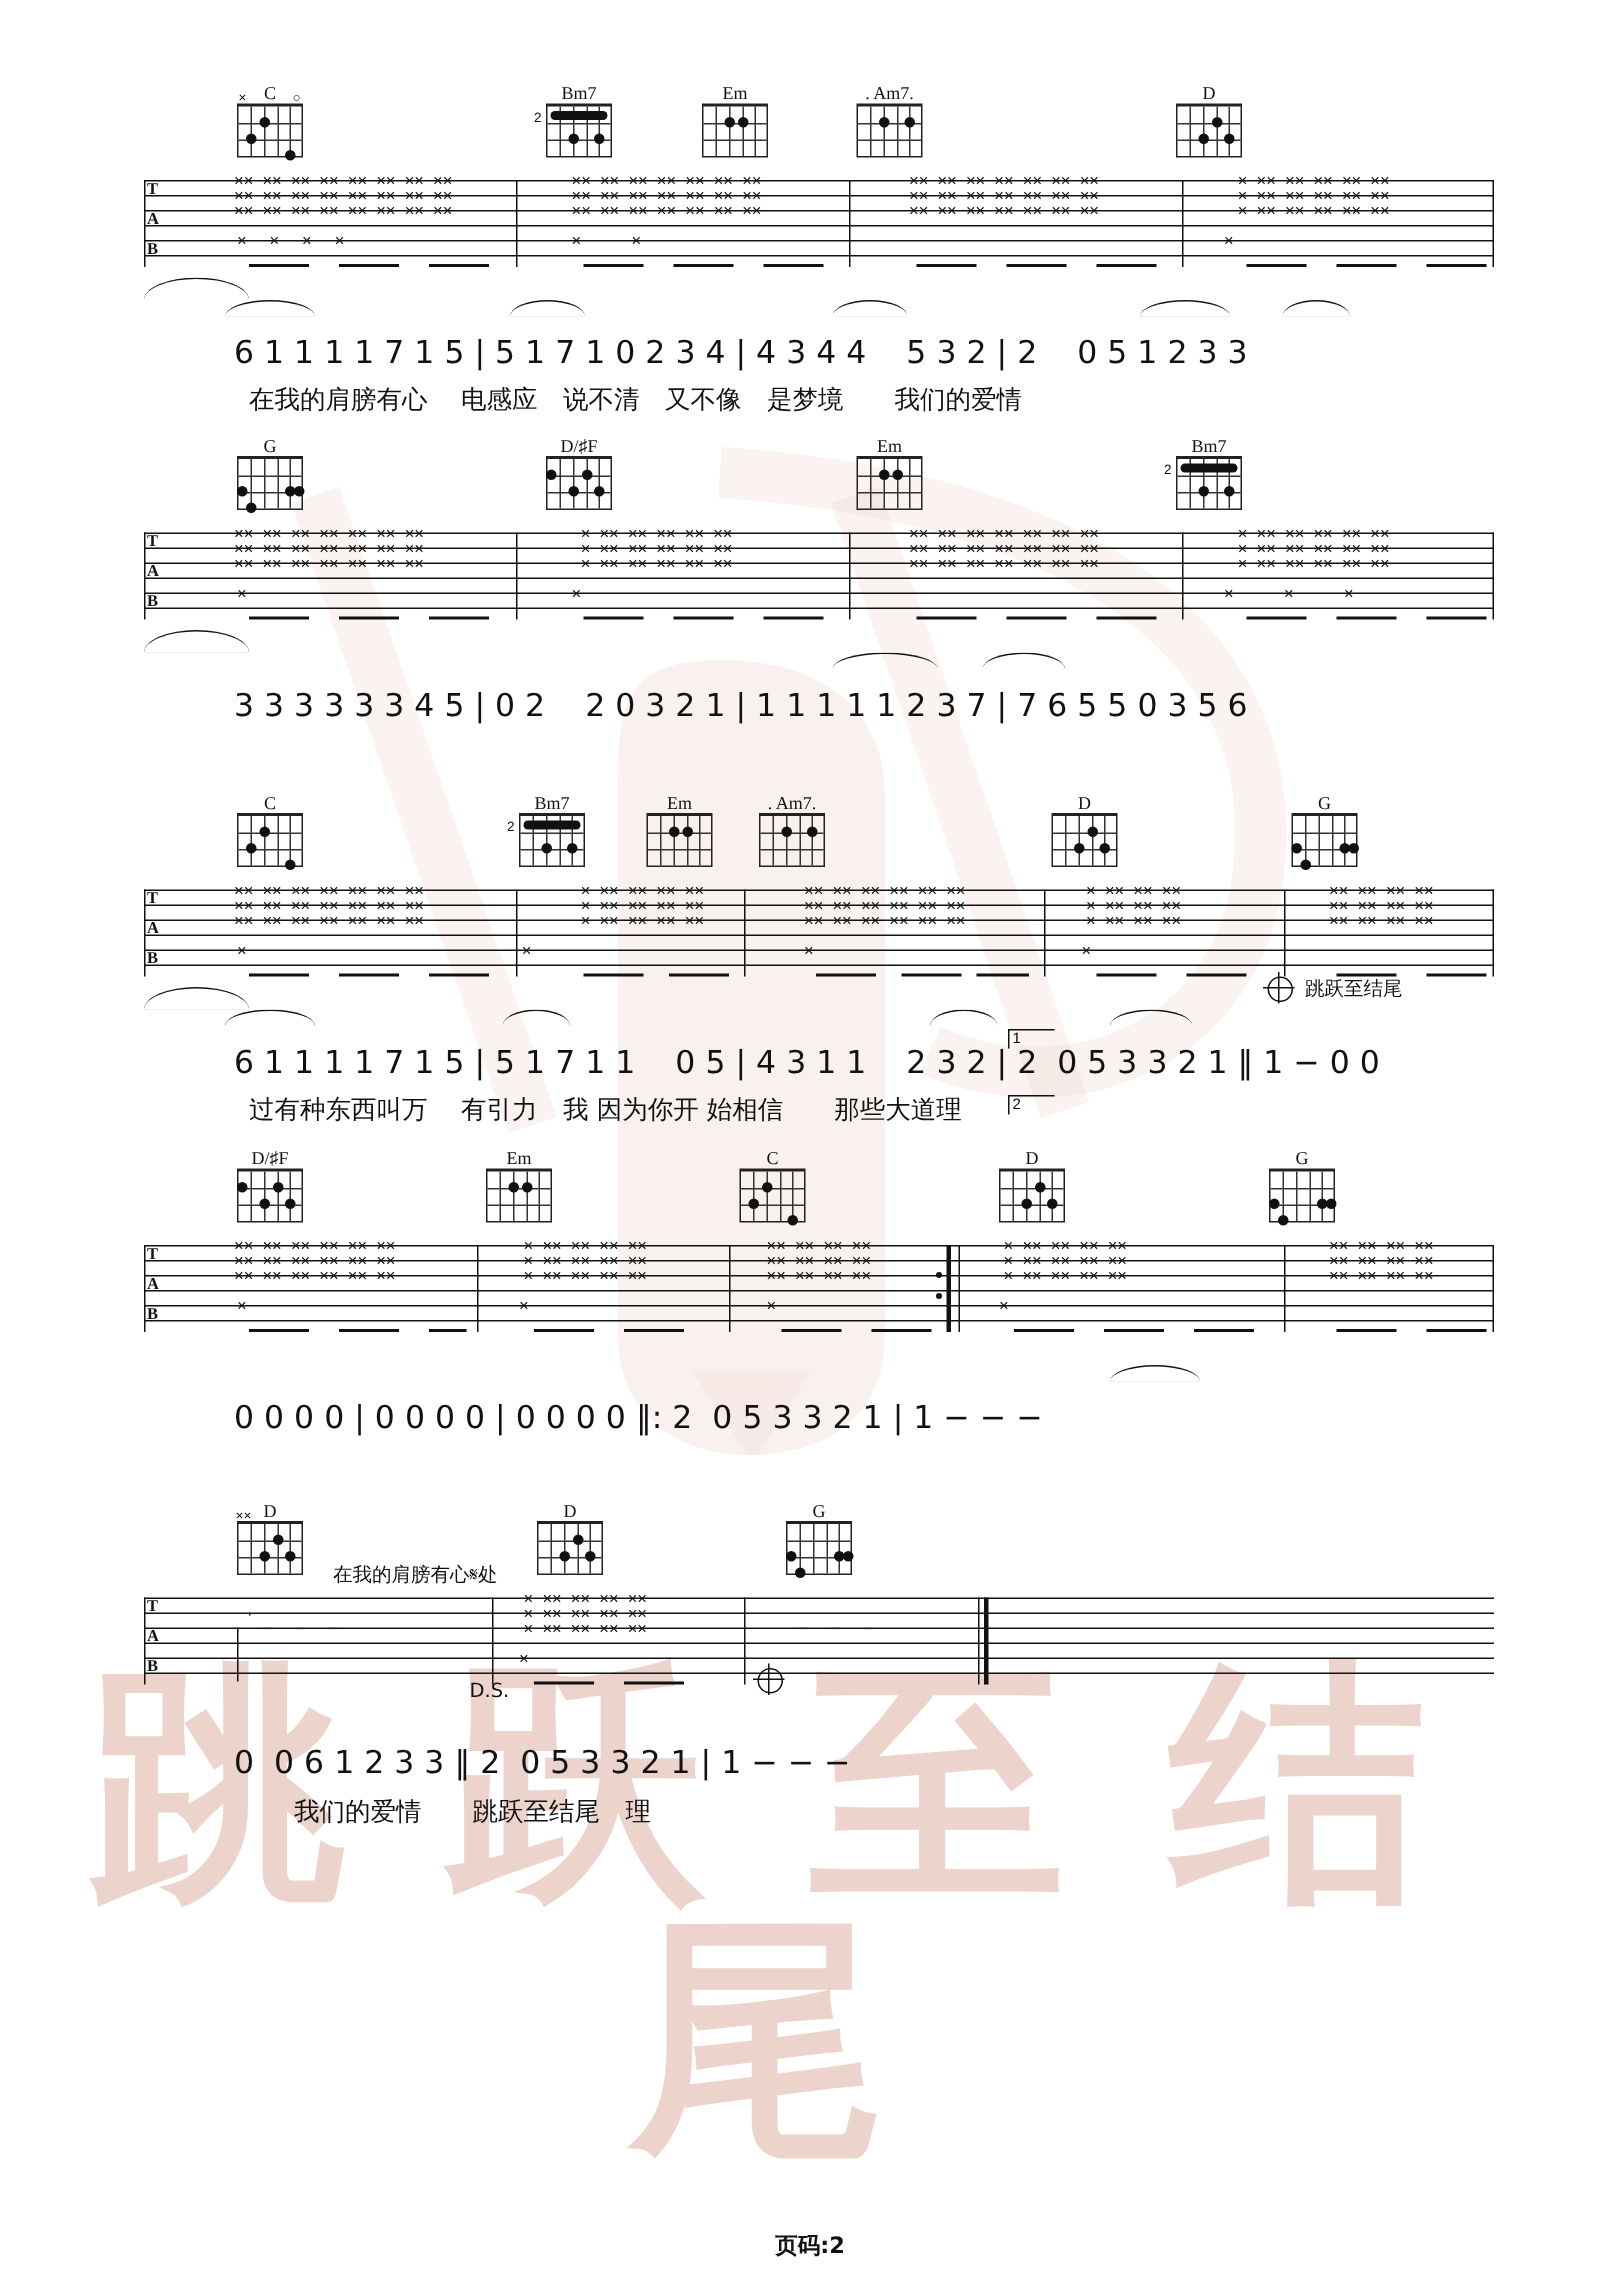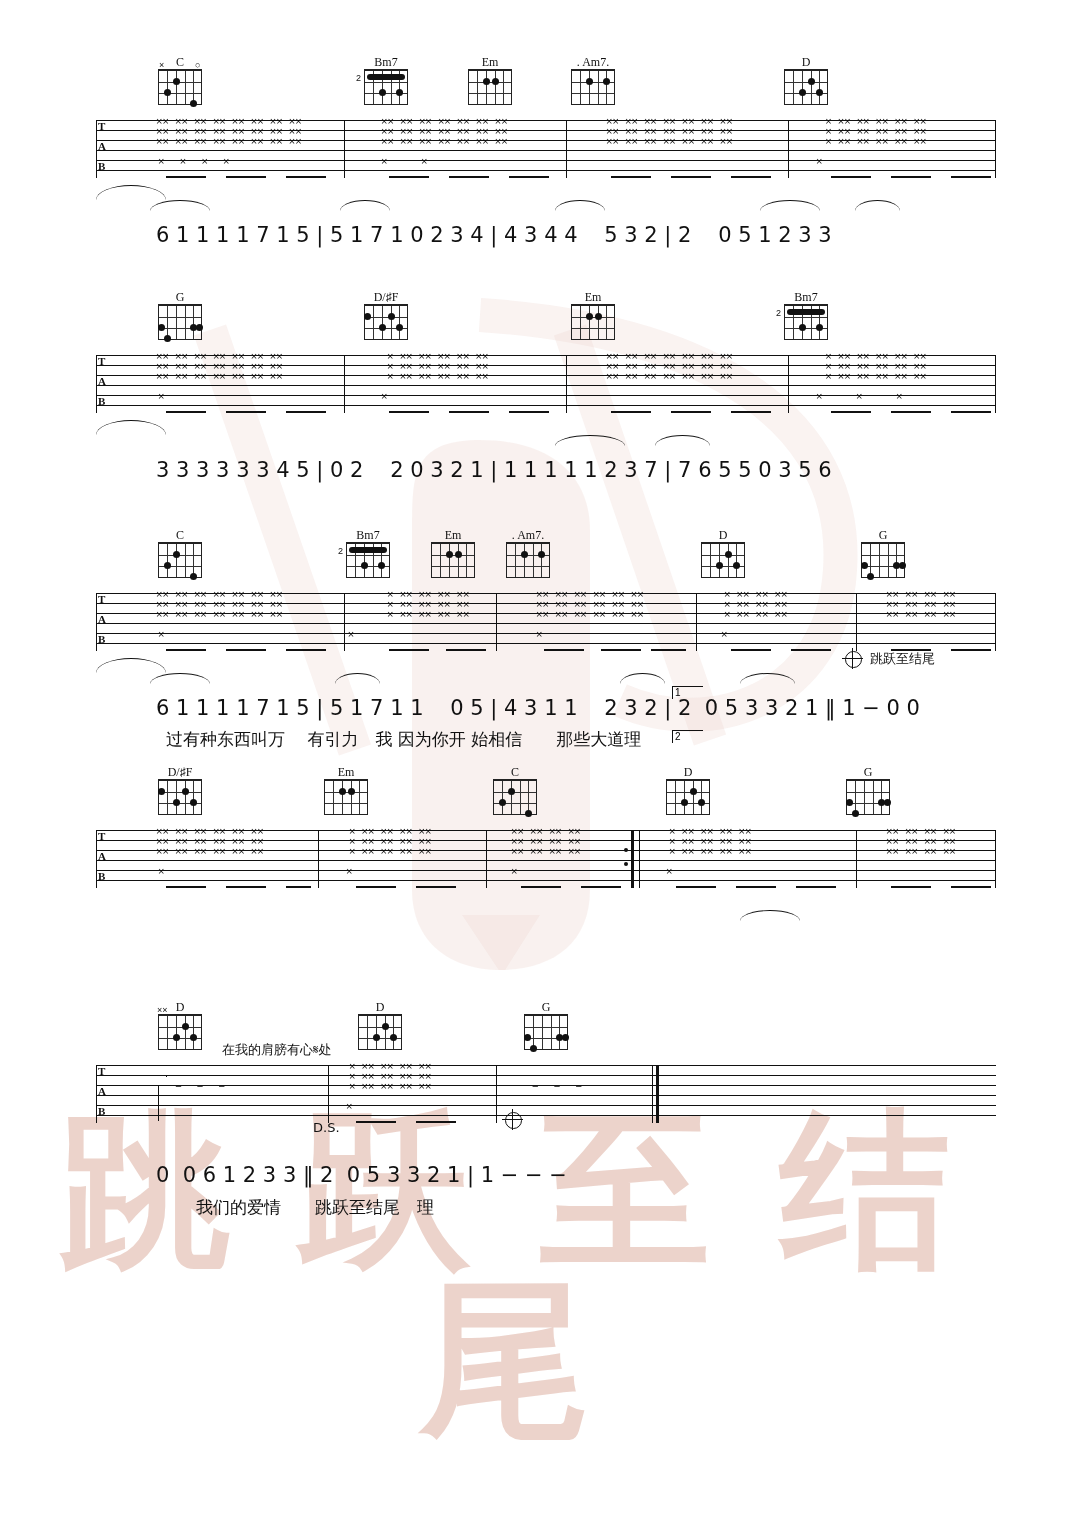--- a/index.html
+++ b/index.html
@@ -402,20 +402,23 @@
 
     <div class="hairpin" style="left:96px;top:130px;width:70px;transform:rotate(0deg)"></div>
     <div class="slur" style="left:150px;top:145px;width:60px"></div>
     <div class="slur" style="left:340px;top:145px;width:50px"></div>
     <div class="slur" style="left:555px;top:145px;width:50px"></div>
     <div class="slur" style="left:760px;top:145px;width:60px"></div>
     <div class="slur" style="left:855px;top:145px;width:45px"></div>
 
     <div class="numrow" style="top:168px">
       <span class="n" style="left:60px">6 1 1 1 1 7 1 5 | 5 1 7 1 0 2 3 4 | 4 3 4 4    5 3 2 | 2    0 5 1 2 3 3</span>
+    </div>
+    <div class="lyricrow" style="top:200px">
+      <span class="l" style="left:70px">在我的肩膀有心　 电感应　说不清　又不像　是梦境　　我们的爱情</span>
     </div>
   </div>
 
   <div class="system" style="top:290px;height:230px">
     <div class="chord" style="left:152px;top:0px">
       <div class="cname">G</div>
       <div class="grid">
         <div class="v" style="left:8px"></div>
           <div class="v" style="left:17px"></div>
         <div class="v" style="left:26px"></div>
@@ -803,20 +806,23 @@
       <div class="beam" style="left:485px;top:56px;width:40px"></div>
       <div class="beam" style="left:580px;top:56px;width:40px"></div>
       <div class="beam" style="left:640px;top:56px;width:40px"></div>
       <div class="beam" style="left:700px;top:56px;width:40px"></div>
       <div class="beam" style="left:795px;top:56px;width:40px"></div>
       <div class="beam" style="left:855px;top:56px;width:40px"></div>
     </div>
 
     <div class="slur" style="left:740px;top:145px;width:60px"></div>
 
+    <div class="numrow" style="top:168px">
+      <span class="n" style="left:60px">0 0 0 0 | 0 0 0 0 | 0 0 0 0 ‖: 2  0 5 3 3 2 1 | 1 − − −</span>
+    </div>
   </div>
 
   <div class="system" style="top:1000px;height:240px">
     <div class="chord" style="left:152px;top:0px">
       <div class="cname">D</div>
       <div class="grid">
         <div class="v" style="left:8px"></div>
           <div class="v" style="left:17px"></div>
         <div class="v" style="left:26px"></div>
           <div class="v" style="left:34px"></div>
@@ -891,14 +897,15 @@
     <div class="coda" style="left:505px;top:112px"></div>
 
     <div class="numrow" style="top:163px">
       <span class="n" style="left:60px">0  0 6 1 2 3 3 ‖ 2  0 5 3 3 2 1 | 1 − − −</span>
     </div>
     <div class="lyricrow" style="top:196px">
       <span class="l" style="left:100px">我们的爱情　　跳跃至结尾　理</span>
     </div>
   </div>
 
+  <div class="footer">页码:2</div>
 
 </div>
 
 </body></html>

